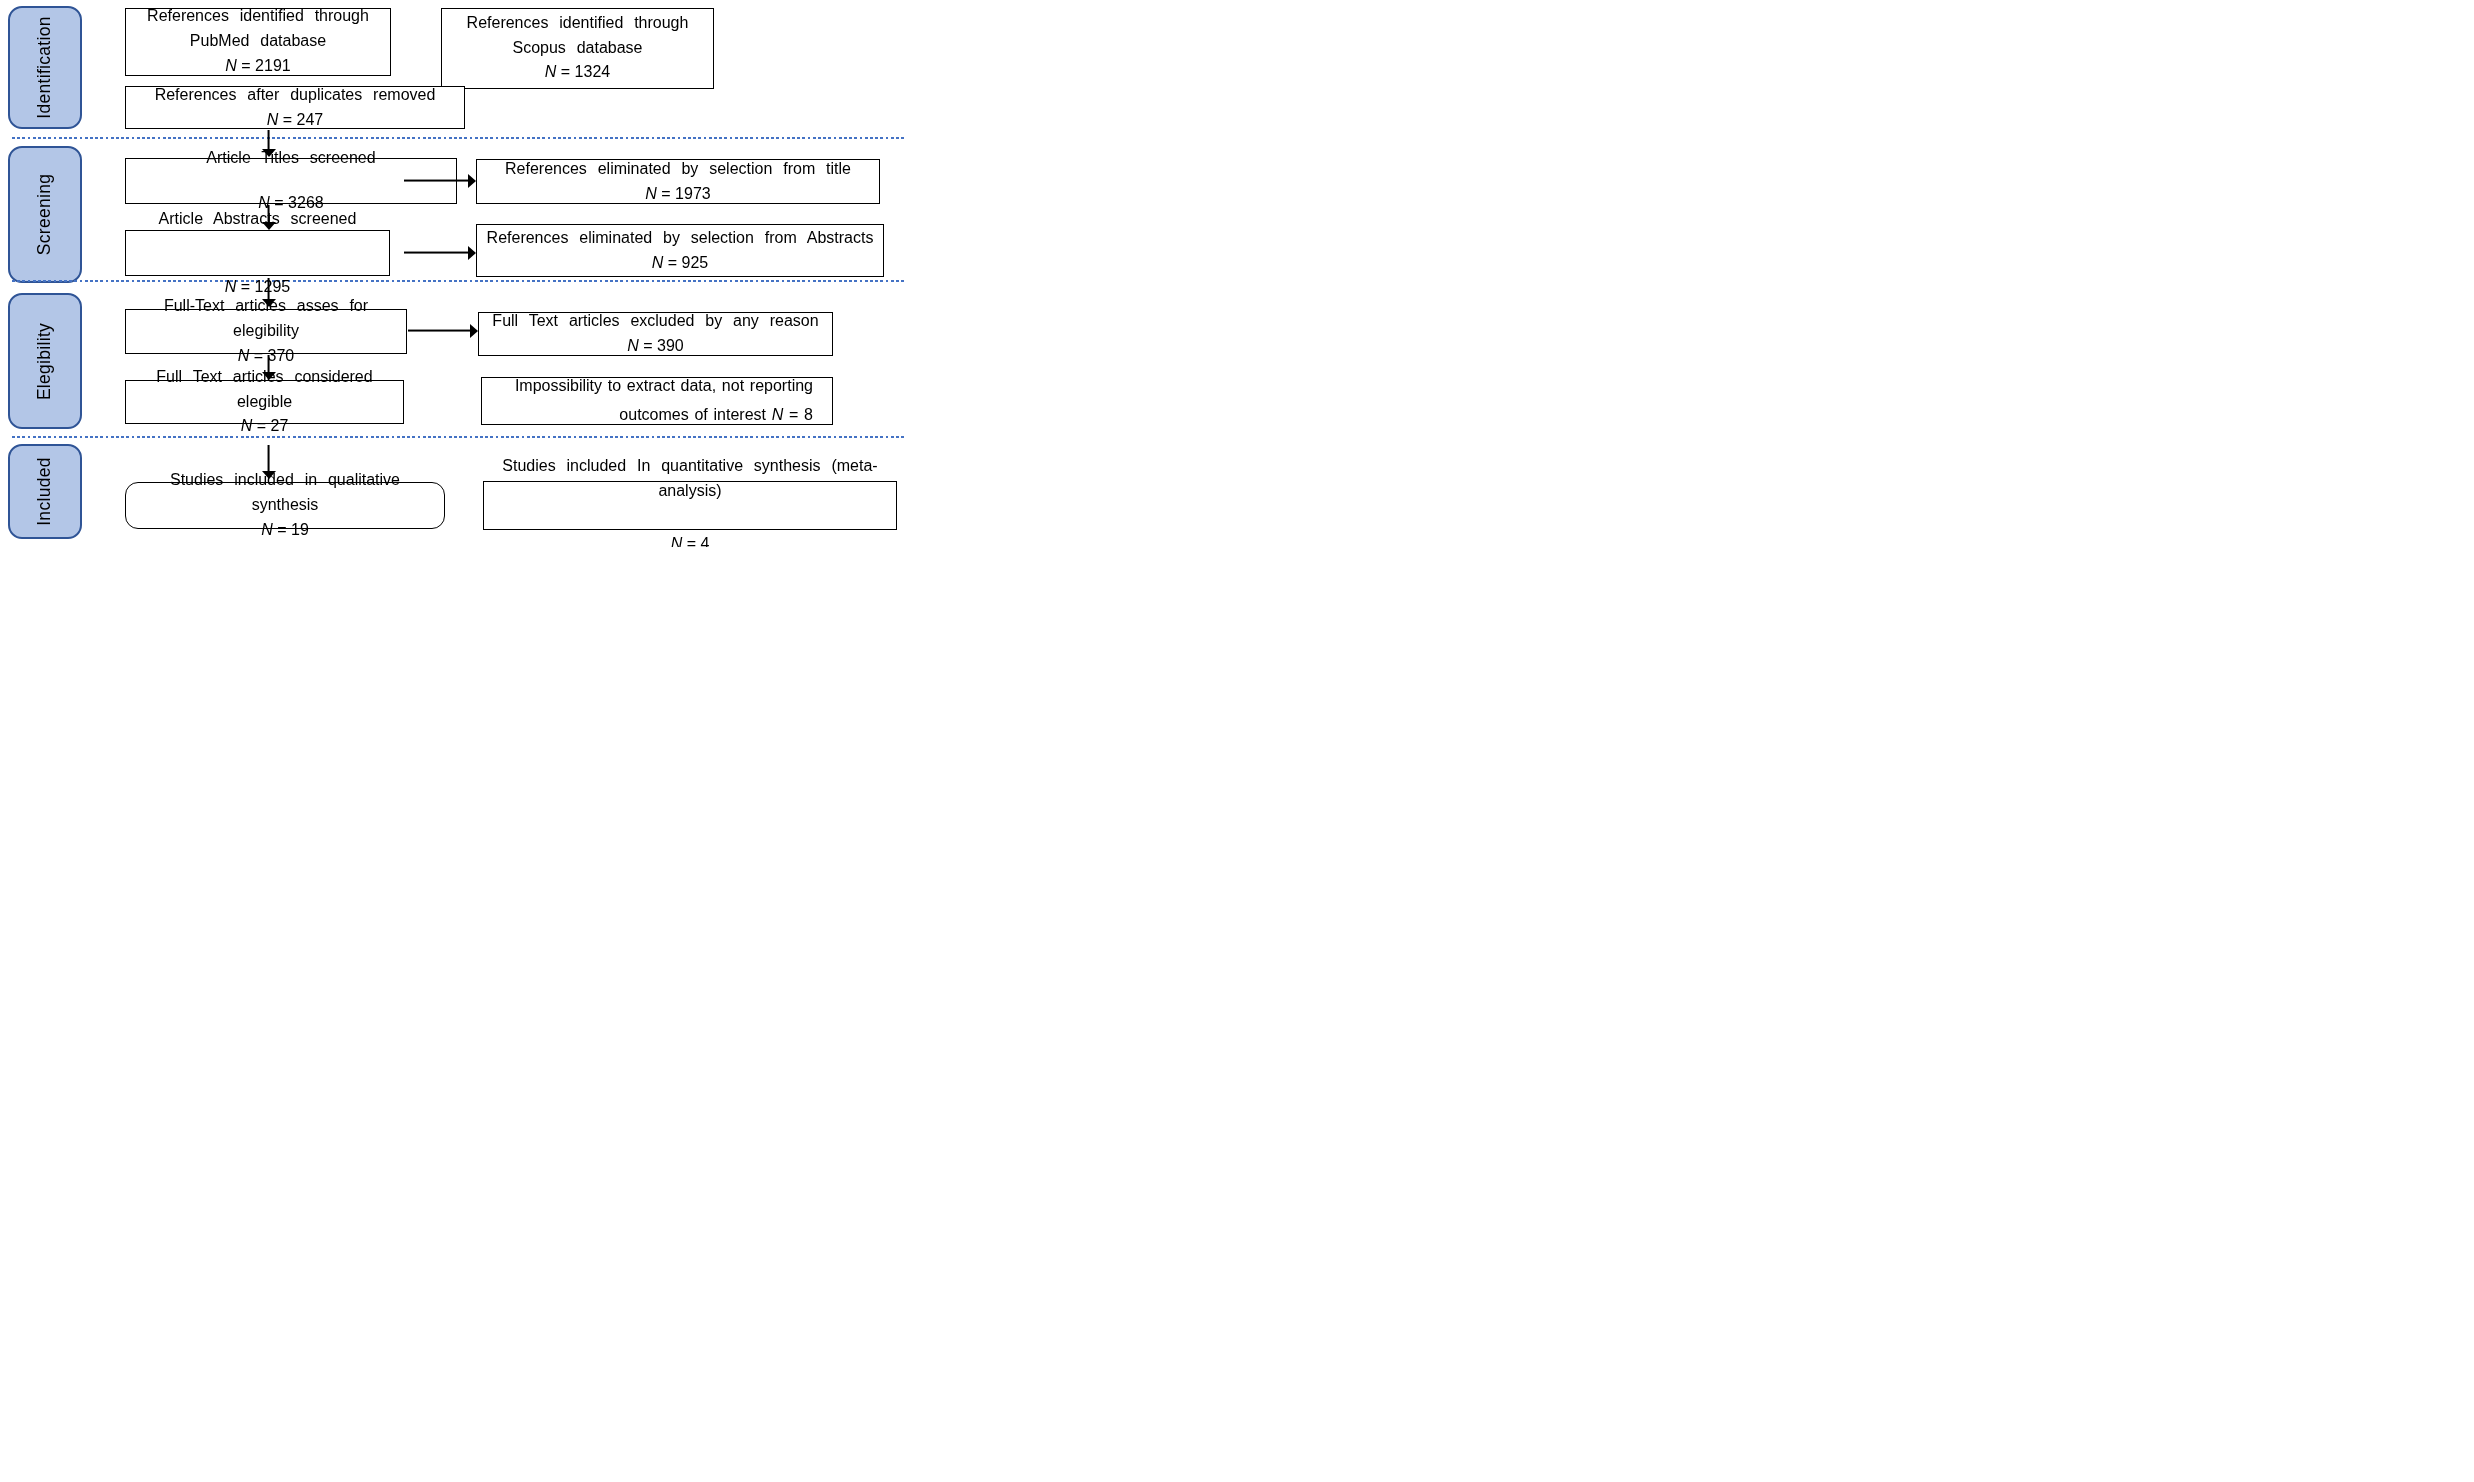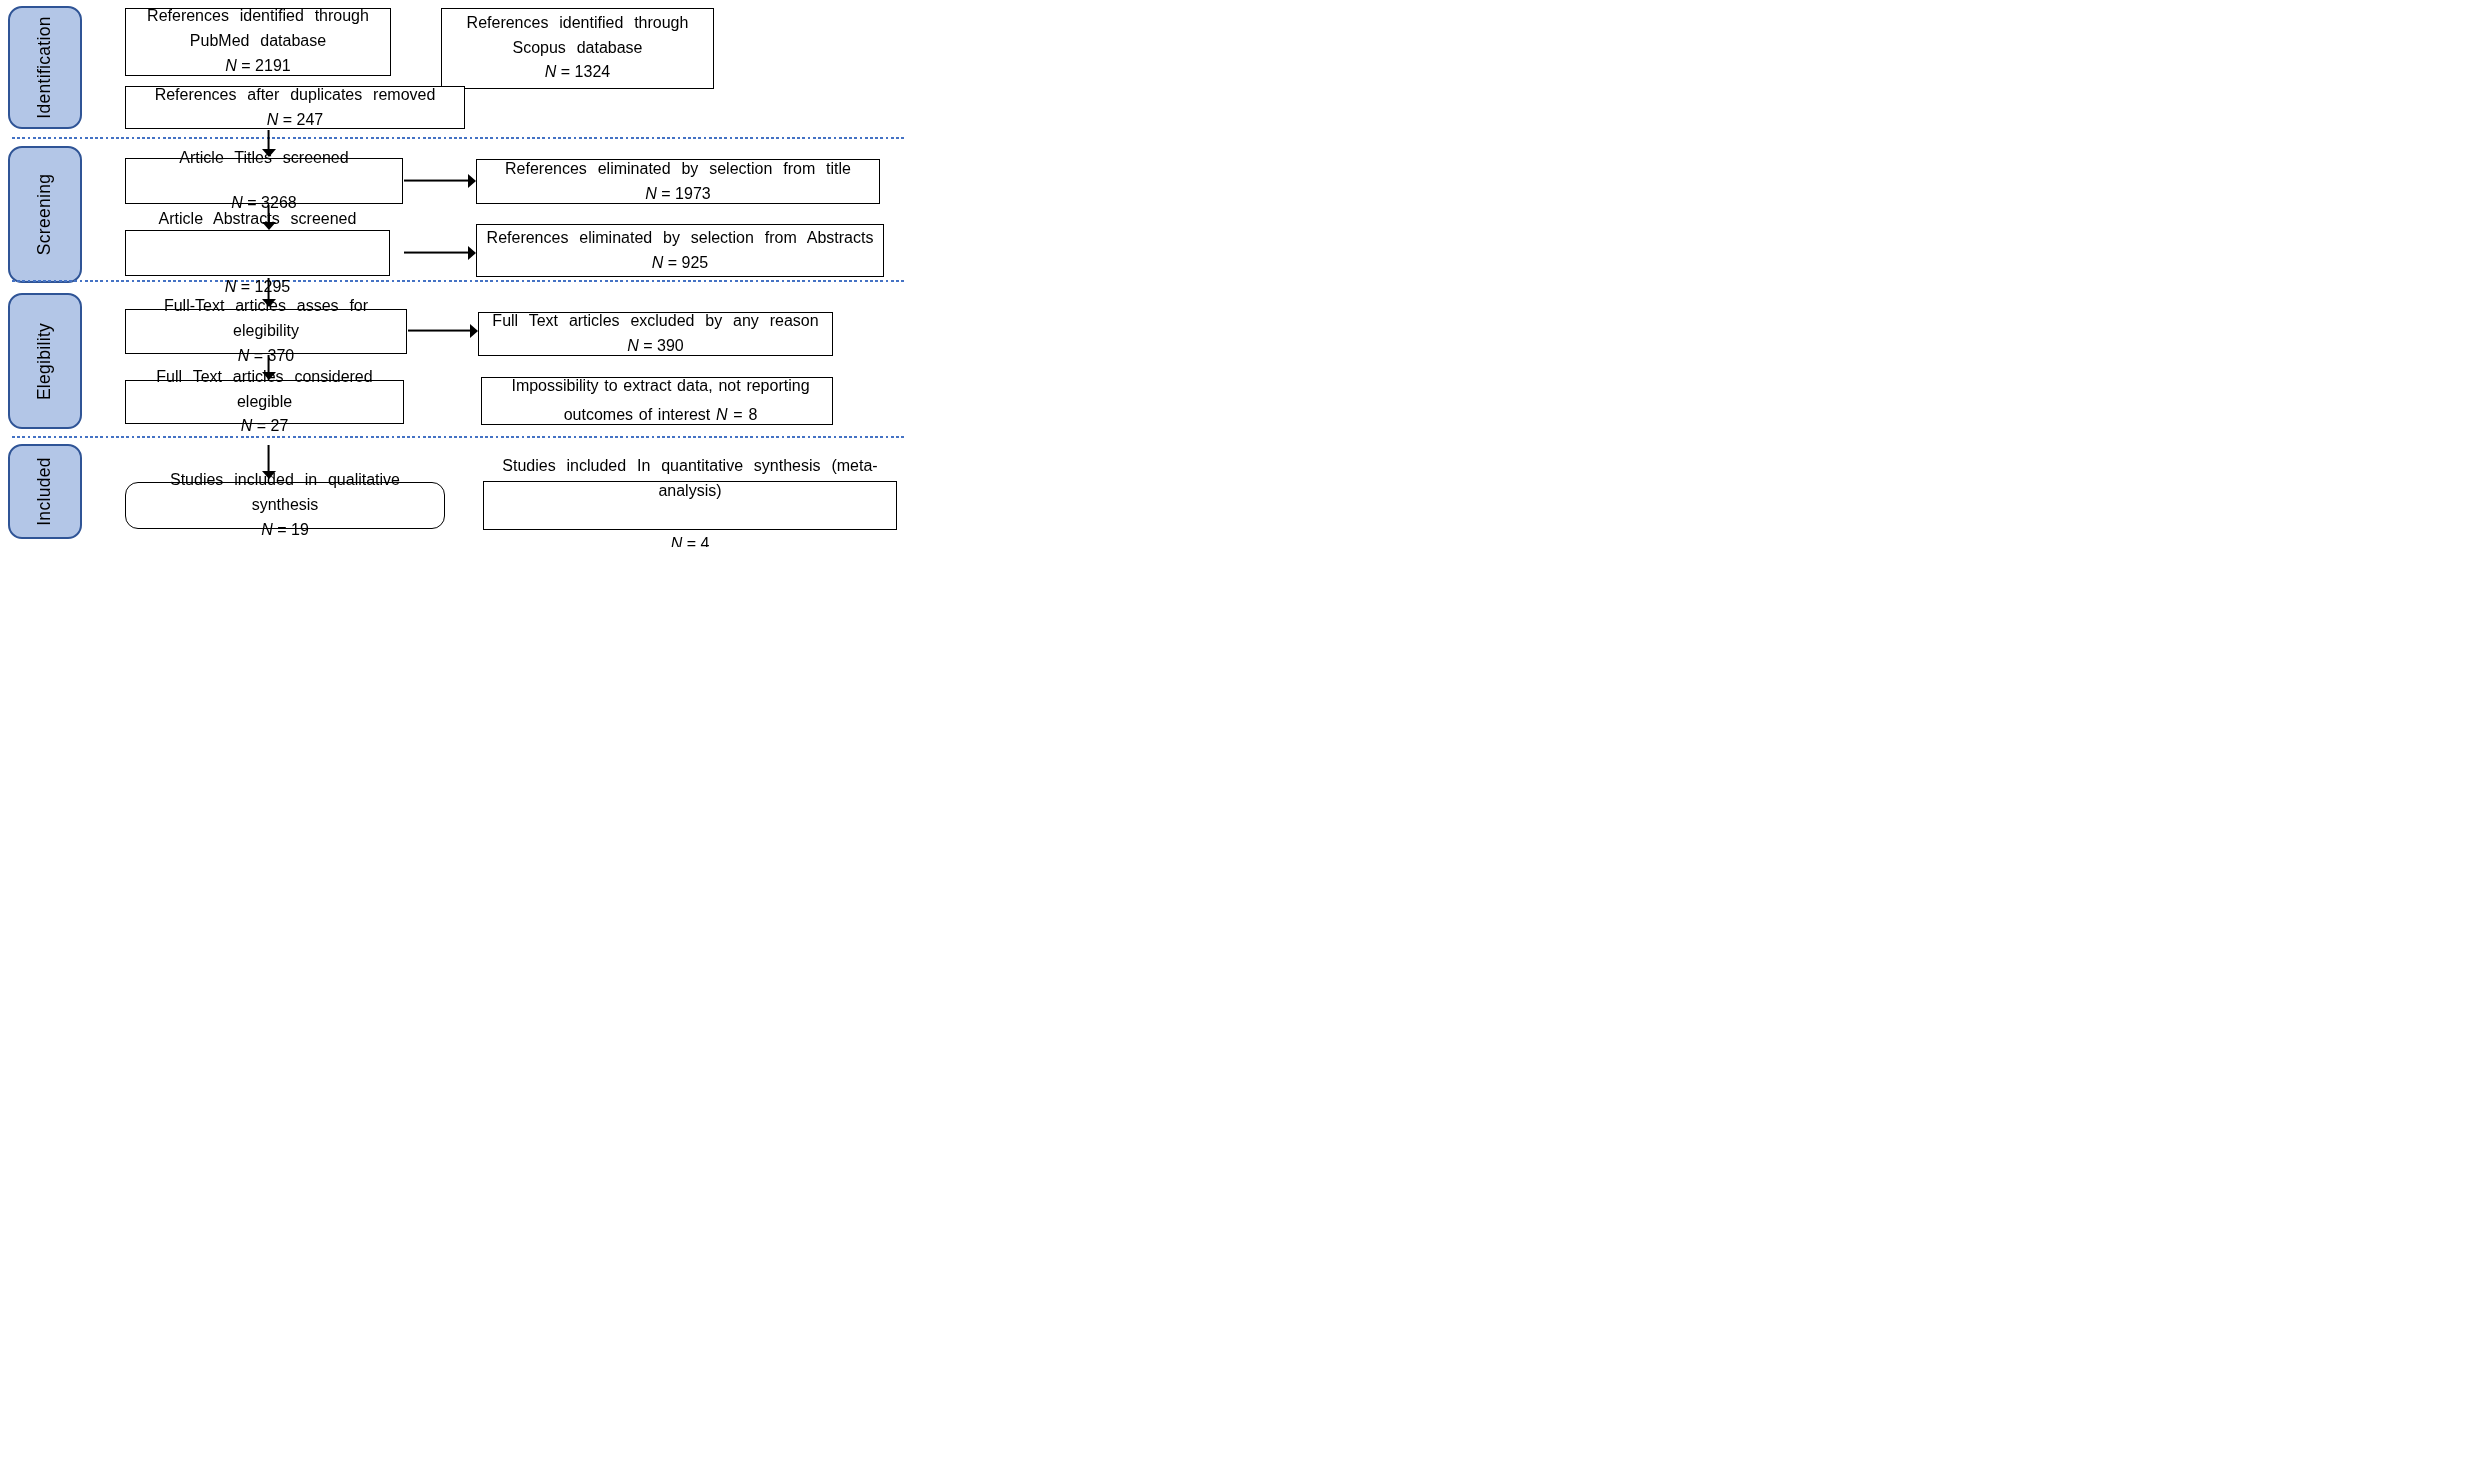--- a/index.html
+++ b/index.html
@@ -38,21 +38,21 @@
     border:1.7px solid #000;
     box-sizing:border-box;
     background:#fff;
     display:flex;flex-direction:column;justify-content:center;align-items:center;
     text-align:center;
     font-size:16px;line-height:1.55;
     padding:1.2px 5.8px;
   }
   .box .lbl{word-spacing:.4em;}
   .box .nline i{font-style:italic;}
-  .box.leftalign{align-items:flex-start;text-align:center;padding-left:15px;padding-right:8px;}
+  .box.leftalign{align-items:flex-start;text-align:right;padding-left:15px;padding-right:19px;}
   .box.leftalign .lbl{word-spacing:.08em;line-height:1.8;}
   
   .arrow-v{position:absolute;width:15px;}
   .arrow-v .shaft{position:absolute;left:50%;transform:translateX(-50%);top:0;bottom:7.6px;width:2.9px;background:#000;}
   .arrow-v .head{position:absolute;left:50%;transform:translateX(-50%);bottom:0;width:0;height:0;
     border-left:7px solid transparent;border-right:7px solid transparent;border-top:8.7px solid #000;}
   .arrow-h{position:absolute;height:15px;}
   .arrow-h .shaft{position:absolute;top:50%;transform:translateY(-50%);left:0;right:7.6px;height:2.9px;background:#000;}
   .arrow-h .head{position:absolute;top:50%;transform:translateY(-50%);right:0;width:0;height:0;
     border-top:7px solid transparent;border-bottom:7px solid transparent;border-left:8.7px solid #000;}
@@ -91,21 +91,21 @@
   <div class="box" style="left:125px;top:86px;width:340px;height:43px;">
     <div class="lbl">References after duplicates removed</div>
     <div class="nline"><i>N</i><span> = 247</span></div>
   </div>
 
   <div class="arrow-v" style="left:261px;top:130px;height:27px;">
     <div class="shaft"></div>
       <div class="head"></div>
   </div>
 
-  <div class="box" style="left:125px;top:158px;width:278px;height:46px;gap:20px;">
+  <div class="box" style="left:125px;top:158px;width:332px;height:46px;gap:20px;">
     <div class="lbl">Article Titles screened</div>
     <div class="nline"><i>N</i><span> = 3268</span></div>
   </div>
   <div class="arrow-h" style="left:404px;top:173px;width:72px;">
     <div class="shaft"></div>
       <div class="head"></div>
   </div>
   <div class="box" style="left:476px;top:159px;width:404px;height:45px;">
     <div class="lbl">References eliminated by selection from title</div>
     <div class="nline"><i>N</i><span> = 1973</span></div>

